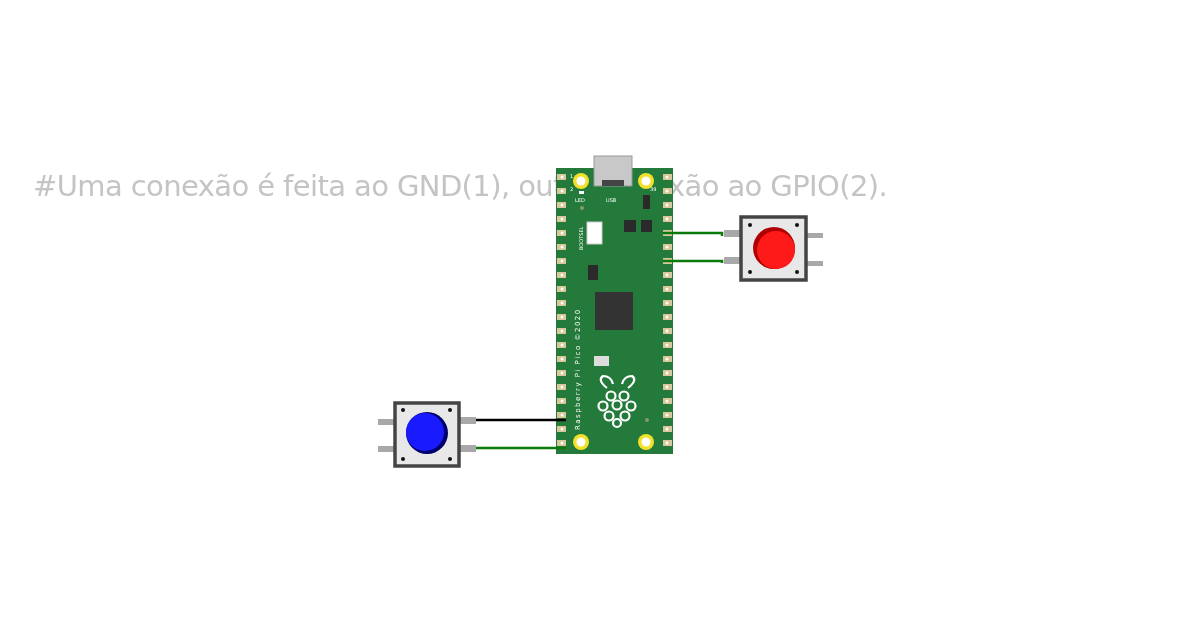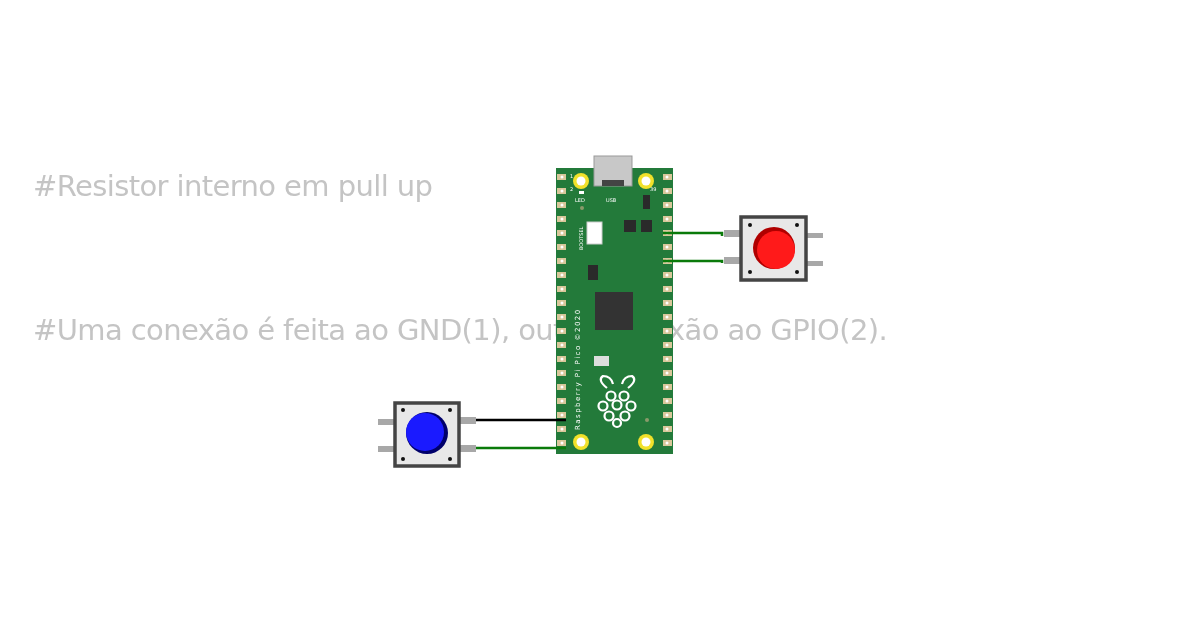--- a/index.html
+++ b/index.html
@@ -5,21 +5,20 @@
   html,body{margin:0;padding:0;background:#fff;}
   body{width:1200px;height:630px;position:relative;overflow:hidden;font-family:"DejaVu Sans","Liberation Sans",sans-serif;}
   .code{position:absolute;left:33px;top:66px;color:#c4c4c4;font-size:29px;line-height:48px;white-space:pre;letter-spacing:-0.6px;}
   .code div{height:48px;}
   svg{position:absolute;left:0;top:0;}
 </style>
 </head>
 <body>
 
 <div class="code">
-  <div>#Resistor interno em pull up</div>
   <div>#Uma conexão é feita ao GND(1), outra conexão ao GPIO(2).</div>
   <div></div>
   
   
   
   
   
   
   
   

